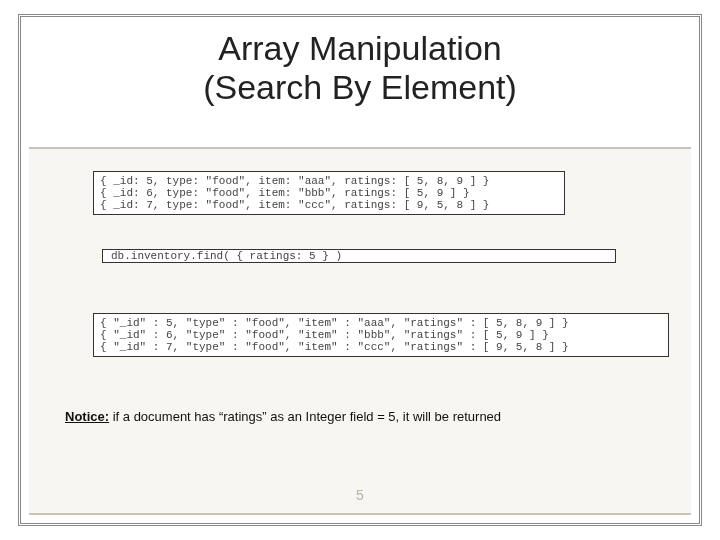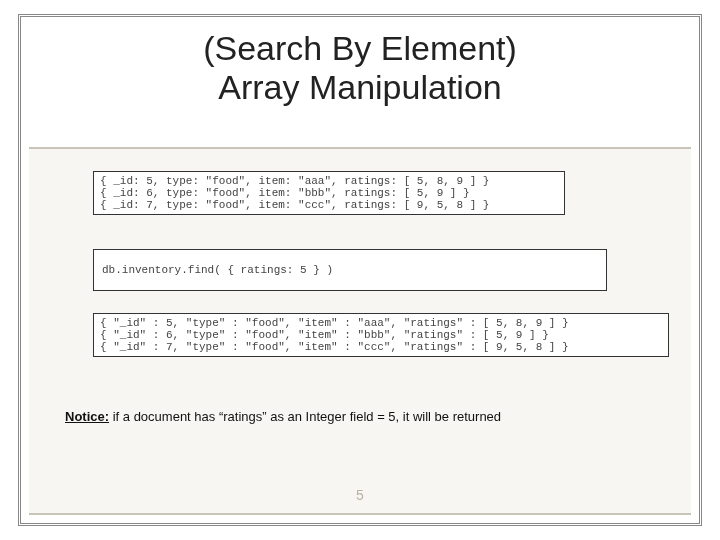--- a/index.html
+++ b/index.html
@@ -50,24 +50,24 @@
     font-size: 11px;
     color: #444;
   }
   .code-box .line { white-space: pre; }
   .box-data {
     left: 72px;
     top: 154px;
     width: 472px;
   }
   .box-query {
-    left: 72px;
+    left: 81px;
     top: 232px;
     width: 514px;
-    padding: 14px 8px;
+    padding: 0 8px;
   }
   .box-result {
     left: 72px;
     top: 296px;
     width: 576px;
   }
   .intertext {
     position: absolute;
     left: 72px;
     top: 268px;
@@ -95,22 +95,22 @@
     color: #b8b2a3;
   }
 </style>
 </head>
 <body>
 
 <div class="outer-frame">
   <div class="inner-panel"></div>
 
   <div class="title-block">
+    <div class="title-line">Array Manipulation</div>
     <div class="title-line">(Search By Element)</div>
-    <div class="title-line">Array Manipulation</div>
   </div>
 
   <div class="code-box box-data">
     <div class="line">{ _id: 5, type: "food", item: "aaa", ratings: [ 5, 8, 9 ] }</div>
     <div class="line">{ _id: 6, type: "food", item: "bbb", ratings: [ 5, 9 ] }</div>
     <div class="line">{ _id: 7, type: "food", item: "ccc", ratings: [ 9, 5, 8 ] }</div>
   </div>
 
   <div class="code-box box-query">
     <div class="line">db.inventory.find( { ratings: 5 } )</div>

